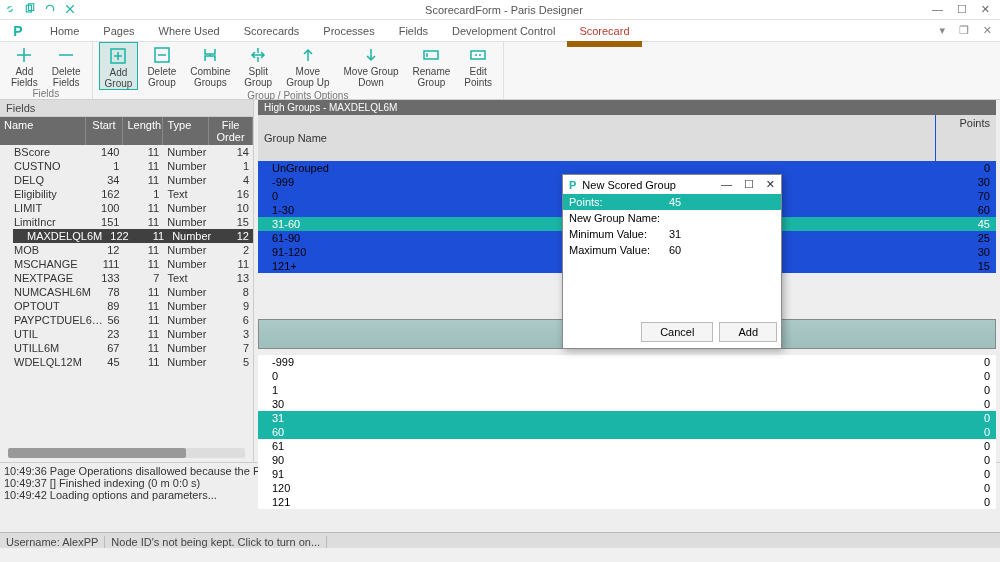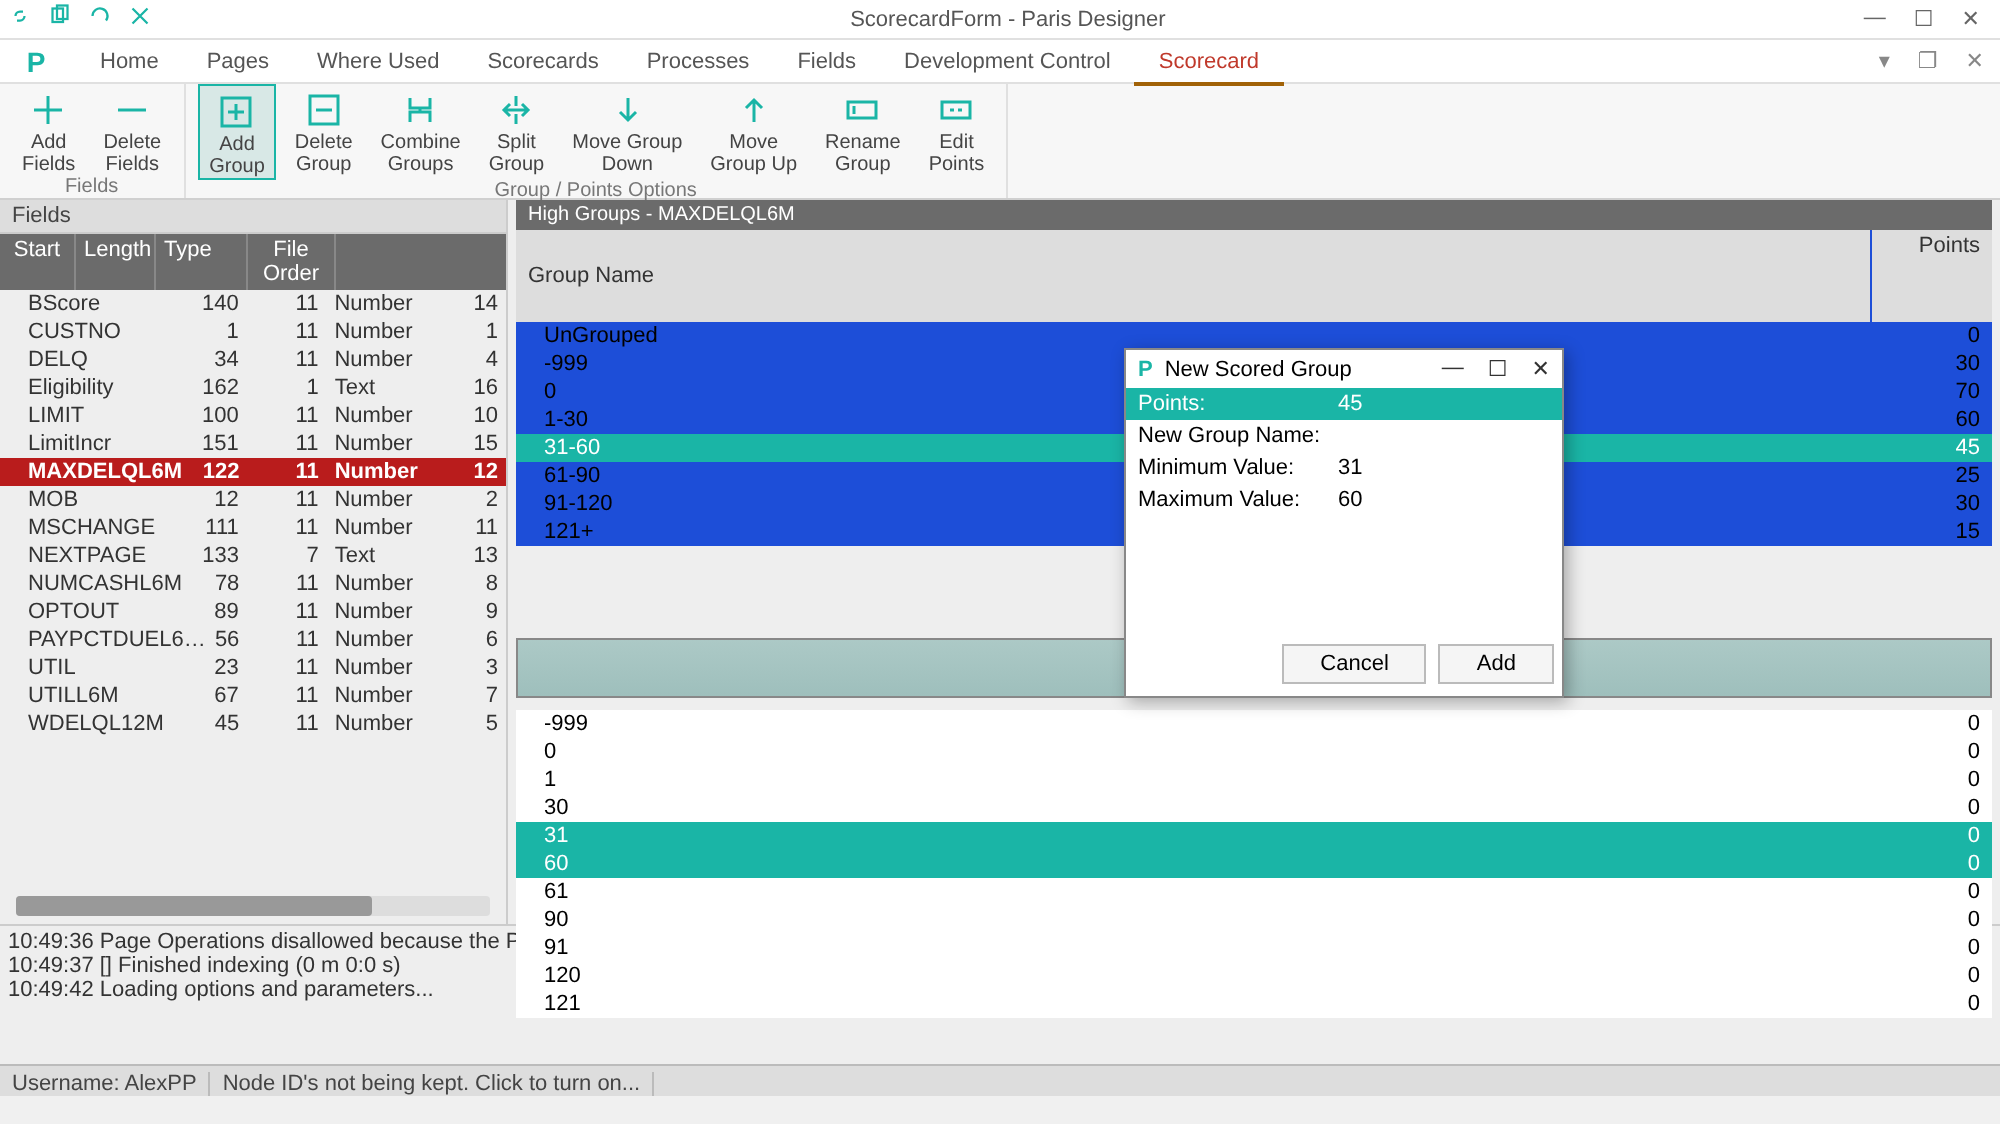--- a/index.html
+++ b/index.html
@@ -10,21 +10,21 @@
 .titlebar .qat { display:flex; gap:8px; align-items:center; }
 .titlebar .qat svg { width:12px; height:12px; }
 .titlebar .title { flex:1; text-align:center; color:#555; font-size:11px; }
 .titlebar .wincontrols { display:flex; gap:14px; padding-right:6px; color:#666; }
 .titlebar .wincontrols span { cursor:default; }
 
 
 .tabrow { height:22px; background:#fff; display:flex; align-items:center; padding:0 8px; border-bottom:1px solid #e0e0e0; }
 .tabrow .logo { width:20px; text-align:center; color:#1ab5a6; font-weight:bold; font-size:14px; margin-right:10px; }
 .tabrow .tab { padding:4px 12px; color:#555; cursor:default; }
-.tabrow .tab.active { color:#c0392b; border-bottom:2px solid #a16207; }
+.tabrow .tab.active { color:#c0392b; border-bottom:6px solid #a16207; }
 .tabrow .right-icons { margin-left:auto; display:flex; gap:14px; color:#888; }
 
 
 .ribbon { height:58px; background:#f7f7f7; border-bottom:1px solid #d0d0d0; display:flex; align-items:stretch; }
 .ribbon-group { display:flex; flex-direction:column; align-items:center; border-right:1px solid #e0e0e0; padding:0 6px 1px 6px; }
 .ribbon-buttons { display:flex; gap:4px; flex:1; }
 .ribbon-btn { display:flex; flex-direction:column; align-items:center; justify-content:flex-start; padding:3px 5px 0 5px; cursor:default; min-width:36px; }
 .ribbon-btn.active { background:#d8e8e6; border:1px solid #1ab5a6; }
 .ribbon-btn .icon { width:20px; height:20px; display:flex; align-items:center; justify-content:center; }
 .ribbon-btn .lbl { font-size:10px; color:#444; text-align:center; line-height:11px; margin-top:1px; }
@@ -34,21 +34,21 @@
 .workspace { display:flex; height:362px; }
 
 
 .fields-panel { width:254px; background:#eee; display:flex; flex-direction:column; border-right:1px solid #ccc; }
 .panel-header { background:#ddd; padding:2px 6px; font-size:11px; color:#444; border-bottom:1px solid #ccc; }
 .fields-cols { display:flex; background:#6b6b6b; color:#fff; font-size:10px; }
 .fields-cols div { padding:2px 4px; border-right:1px solid #888; }
 .fc-name { width:86px; } .fc-start { width:38px; text-align:center; } .fc-len { width:40px; text-align:center; } .fc-type { width:46px; } .fc-ord { width:44px; text-align:center; }
 .fields-body { flex:1; overflow:hidden; background:#eee; }
 .field-row { display:flex; font-size:10px; color:#333; }
-.field-row.sel { background:#b91c1c; color:#fff; font-weight:bold; }
+.field-row.sel { background:#404040; color:#fff; font-weight:normal;margin-left:13px; }
 .field-row div { padding:1px 4px; }
 .fr-name { width:86px; padding-left:14px !important; } .fr-start { width:38px; text-align:right; } .fr-len { width:40px; text-align:right; } .fr-type { width:46px; } .fr-ord { width:44px; text-align:right; }
 .hscroll { height:10px; background:#ddd; margin:4px 8px; border-radius:2px; position:relative; }
 .hscroll .thumb { position:absolute; left:0; width:75%; height:100%; background:#999; border-radius:2px; }
 
 
 .groups-area { flex:1; background:#eee; display:flex; flex-direction:column; position:relative; }
 .groups-tab { background:#ddd; display:inline-block; padding:2px 10px; font-size:11px; color:#444; border:1px solid #bbb; border-bottom:none; margin-left:2px; }
 .groups-body { flex:1; padding:0 4px 4px 4px; display:flex; flex-direction:column; }
 .groups-header { background:#6b6b6b; color:#fff; padding:2px 6px; font-size:10px; }
@@ -171,32 +171,32 @@
           <div class="icon">
             <svg viewBox="0 0 20 20">
               <path d="M10 3v5M10 12v5M4 10h12M7 7l-3 3 3 3M13 7l3 3-3 3"></path>
             </svg>
           </div>
           <div class="lbl">Split<br>Group</div>
         </div>
         <div class="ribbon-btn">
           <div class="icon">
             <svg viewBox="0 0 20 20">
+              <path d="M10 16V5M6 9l4-4 4 4"></path>
+            </svg>
+          </div>
+          <div class="lbl">Move<br>Group Up</div>
+        </div>
+        <div class="ribbon-btn">
+          <div class="icon">
+            <svg viewBox="0 0 20 20">
               <path d="M10 4v11M6 11l4 4 4-4"></path>
             </svg>
           </div>
           <div class="lbl">Move Group<br>Down</div>
-        </div>
-        <div class="ribbon-btn">
-          <div class="icon">
-            <svg viewBox="0 0 20 20">
-              <path d="M10 16V5M6 9l4-4 4 4"></path>
-            </svg>
-          </div>
-          <div class="lbl">Move<br>Group Up</div>
         </div>
         <div class="ribbon-btn">
           <div class="icon">
             <svg viewBox="0 0 20 20">
               <rect x="3" y="6" width="14" height="8"></rect>
               <path d="M6 8v4"></path>
             </svg>
           </div>
           <div class="lbl">Rename<br>Group</div>
         </div>
@@ -211,20 +211,21 @@
         </div>
       </div>
       <div class="caption">Group / Points Options</div>
     </div>
   </div>
 
 <div class="workspace">
   <div class="fields-panel">
     <div class="panel-header">Fields</div>
     <div class="fields-cols">
+      <div class="fc-name">Name</div>
       <div class="fc-start">Start</div>
       <div class="fc-len">Length</div>
       <div class="fc-type">Type</div>
       <div class="fc-ord">File Order</div>
     </div>
     <div class="fields-body" id="fields-body">
         <div class="field-row">
           <div class="fr-name">BScore</div>
           <div class="fr-start">140</div>
           <div class="fr-len">11</div>

